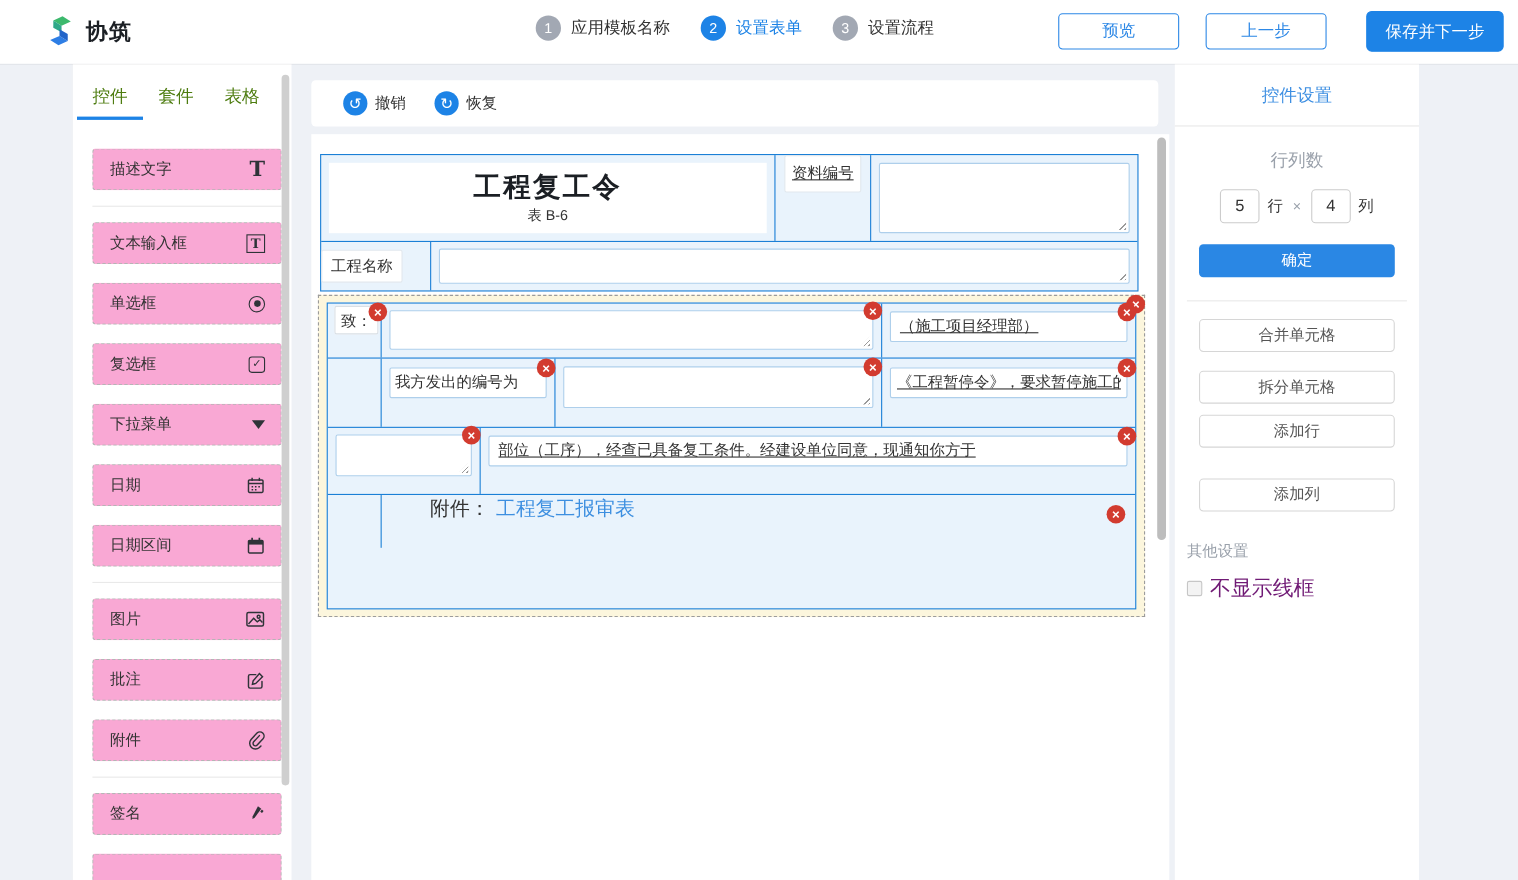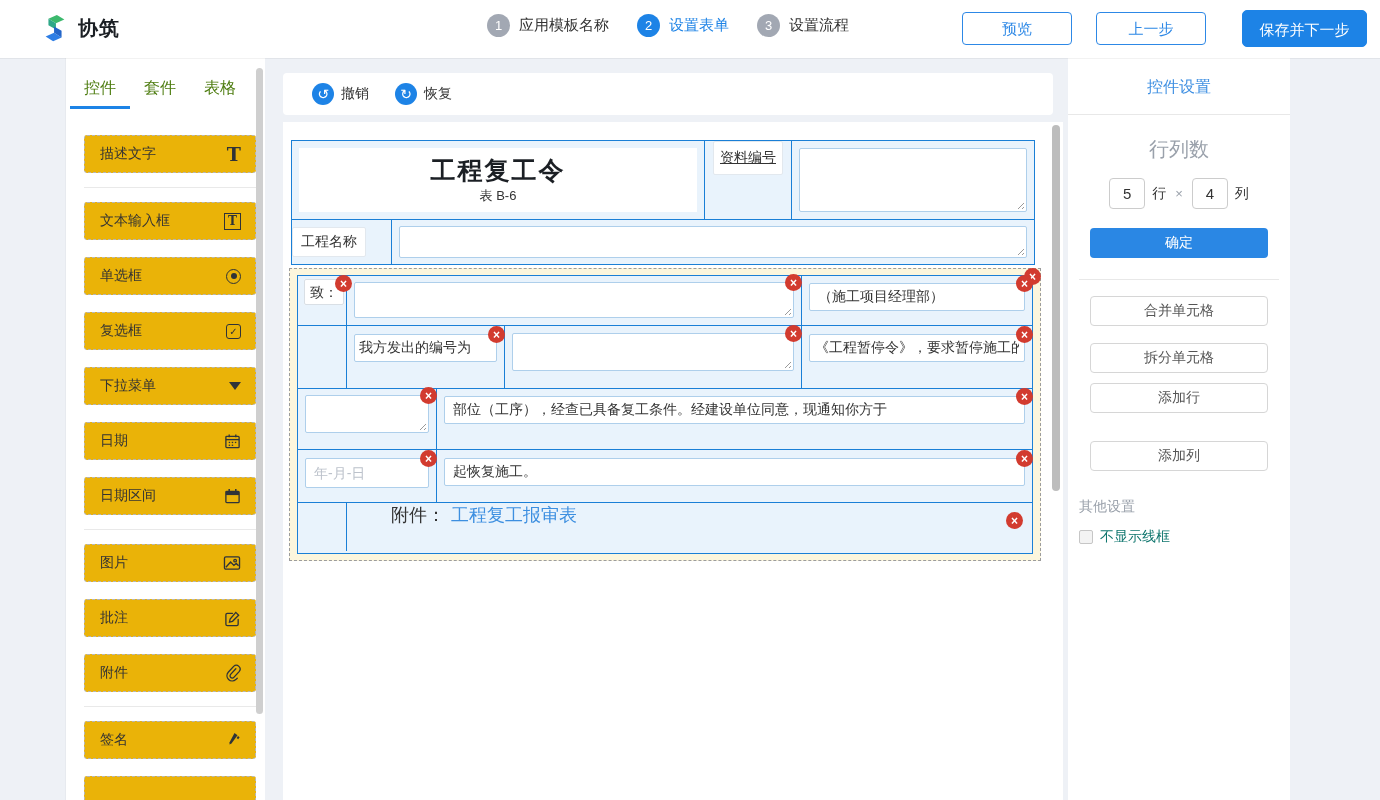--- a/index.html
+++ b/index.html
@@ -20,21 +20,21 @@
   .hdr-btn { position:absolute; top:12px; height:33px; border:1px solid #2d88e6; border-radius:4px; background:#fff; color:#2d88e6; font-size:15px; text-align:center; line-height:31px; cursor:pointer; }
   .hdr-btn.primary { top:10px; height:37px; line-height:37px; background:#1d83e6; color:#fff; border-color:#1d83e6; border-radius:5px; }
 
   
   .sidebar { position:absolute; left:65px; top:58px; width:200px; height:742px; background:#fff; border-left:1px solid #e7eaef; }
   .sb-scroll { position:absolute; right:2px; top:10px; width:7px; height:646px; background:#cfcfcf; border-radius:4px; }
   .sb-tabs { position:absolute; left:18px; top:20px; display:flex; width:152px; justify-content:space-between; }
   .sb-tab { font-size:16px; color:#4d7c0f; padding-bottom:10px; cursor:pointer; position:relative; }
   .sb-tab.active::after { content:""; position:absolute; left:-14px; right:-14px; bottom:0; height:3px; background:#1d83e6; }
   .sb-items { position:absolute; left:18px; top:77px; width:172px; }
-  .sb-item { width:172px; height:38px; border:1px dashed #b5b5b5; border-radius:3px; display:flex; align-items:center; justify-content:space-between; padding:0 14px 0 15px; margin-bottom:17px; background:#eab308; cursor:grab; }
+  .sb-item { width:172px; height:38px; border:1px dashed #b5b5b5; border-radius:3px; display:flex; align-items:center; justify-content:space-between; padding:0 14px 0 15px; margin-bottom:17px; background:#f9a8d4; cursor:grab; }
   .sb-item-label { font-size:14px; color:#333; }
   .sb-div { border-top:1px solid #e9e9e9; margin:-3px 0 14px; }
   .icon-t { font-family:"DejaVu Serif","Liberation Serif",serif; font-size:19px; font-weight:bold; color:#2f3338; line-height:1; }
   .icon-tbox { width:17px; height:17px; border:1px solid #2f3338; font-family:"DejaVu Serif",serif; font-size:12px; font-weight:bold; color:#2f3338; display:flex; align-items:center; justify-content:center; }
   .icon-radio { width:15px; height:15px; border:1.5px solid #2f3338; border-radius:50%; display:flex; align-items:center; justify-content:center; }
   .icon-radio i { width:6px; height:6px; border-radius:50%; background:#2f3338; }
   .icon-check { width:15px; height:15px; border:1.5px solid #2f3338; border-radius:3px; color:#2f3338; font-size:10px; display:flex; align-items:center; justify-content:center; font-weight:bold; }
   .icon-tri { width:0; height:0; border-left:6px solid transparent; border-right:6px solid transparent; border-top:8px solid #2f3338; }
   .sb-ic { display:flex; align-items:center; }
 
@@ -76,41 +76,41 @@
   .sel-table { position:absolute; left:7px; top:6px; width:736px; height:279px; border:1px solid #1a7fd6; background:#e9f3fc; }
   .st-row { display:flex; position:relative; }
   .st-row + .st-row { border-top:1px solid #1a7fd6; }
   .st-c { position:relative; }
   .st-c + .st-c { border-left:1px solid #1a7fd6; }
   .iwrap { position:relative; }
   .badge { position:absolute; top:-8px; right:-8px; width:17px; height:17px; border-radius:50%; background:#d23b2f; color:#fff; font-size:12px; font-weight:bold; display:flex; align-items:center; justify-content:center; line-height:1; cursor:pointer; z-index:3; }
   .badge::before { content:"\00d7"; }
   .corner-badge { top:-8px; right:-9px; }
   .rowA { height:49px; } .rowB { height:63px; } .rowC { height:61px; } .rowD { height:53px; } .rowE { height:49px; }
-  .cw48 { width:48px; } .cw455 { width:455px; } .cw158 { width:158px; } .cw297 { width:297px; } .cw138 { width:138px; } .cflex { flex:1; }
+  .cw48 { width:48px; } .cw455 { width:455px; } .cw158 { width:158px; } .cw297 { width:297px; } .cw138 { width:138px; } .cflex { flex:1;text-decoration:underline; }
   .to-box { position:absolute; left:6px; top:7px; }
   .to-box .lblbox { padding:4px 5px; border-color:#d9dfe5; }
   .linkline { position:absolute; left:44px; top:0; height:100%; display:flex; align-items:flex-start; font-size:18px; color:#333; }
   .linkline a { color:#3d8fe0; text-decoration:none; margin-left:6px; cursor:pointer; }
 
   
   .rpanel { position:absolute; left:1068px; top:58px; width:222px; height:742px; background:#fff; }
   .rp-title { text-align:center; color:#3e8fe2; font-size:16px; padding:19px 0 16px; border-bottom:1px solid #e8e8e8; }
-  .rp-grid-label { text-align:center; color:#9aa1ab; font-size:20px; margin-top:21px; }
+  .rp-grid-label { text-align:center; color:#9aa1ab; font-size:16px; margin-top:21px; }
   .rp-rowcol { display:flex; align-items:center; justify-content:center; gap:7px; margin-top:15px; }
   .rc-input { width:36px; height:31px; border:1px solid #ccc; border-radius:4px; text-align:center; font-size:15px; color:#333; font-family:inherit; }
   .rc-unit { font-size:14px; color:#333; }
   .rc-times { font-size:13px; color:#9aa1ab; padding:0 2px; }
   .rp-confirm { display:block; margin:19px auto 0; width:178px; height:30px; background:#2a87e4; border:none; border-radius:4px; color:#fff; font-size:14px; cursor:pointer; font-family:inherit; }
   .rp-div { border-top:1px solid #e8e8e8; margin:21px 11px 0; }
   .rp-btn { display:block; margin:16px auto 0; width:178px; height:30px; background:#fff; border:1px solid #d6d6d6; border-radius:4px; color:#555; font-size:14px; cursor:pointer; font-family:inherit; }
   .rp-other { margin:27px 0 0 11px; color:#9aa1ab; font-size:14px; }
   .rp-check { margin:12px 0 0 11px; display:flex; align-items:center; gap:7px; cursor:pointer; }
   .rp-checkbox { width:14px; height:14px; border:1px solid #c6c6c6; border-radius:2px; background:#f3f3f3; }
-  .rp-check-label { font-size:14px; color:#0f766e; }
+  .rp-check-label { font-size:19px; color:#701a75; }
 
   svg.mini { display:block; }
 </style>
 </head>
 <body>
 
 <div id="app">
 
   <div class="hdr">
     <div class="logo">
@@ -342,34 +342,20 @@
             </div>
           </div>
           <div class="st-c cflex">
             <div class="iwrap" style="margin:7px 7px 0;">
               <input class="inp" style="height: 28px;" readonly="" value="部位（工序），经查已具备复工条件。经建设单位同意，现通知你方于">
               <span class="badge"></span>
             </div>
           </div>
         </div>
 
-        <div class="st-row rowD">
-          <div class="st-c cw138">
-            <div class="iwrap" style="margin:8px 7px 0;">
-              <input class="inp" style="height: 30px;" placeholder="年-月-日">
-              <span class="badge"></span>
-            </div>
-          </div>
-          <div class="st-c cflex">
-            <div class="iwrap" style="margin:8px 7px 0;">
-              <input class="inp" style="height: 28px;" readonly="" value="起恢复施工。">
-              <span class="badge"></span>
-            </div>
-          </div>
-        </div>
 
         <div class="st-row rowE">
           <div class="st-c cw48"></div>
           <div class="st-c cflex">
             <div class="linkline">
               <span>附件：</span>
               <a href="#">工程复工报审表</a>
             </div>
             <span class="badge" style="top:9px;right:9px;"></span>
           </div>

